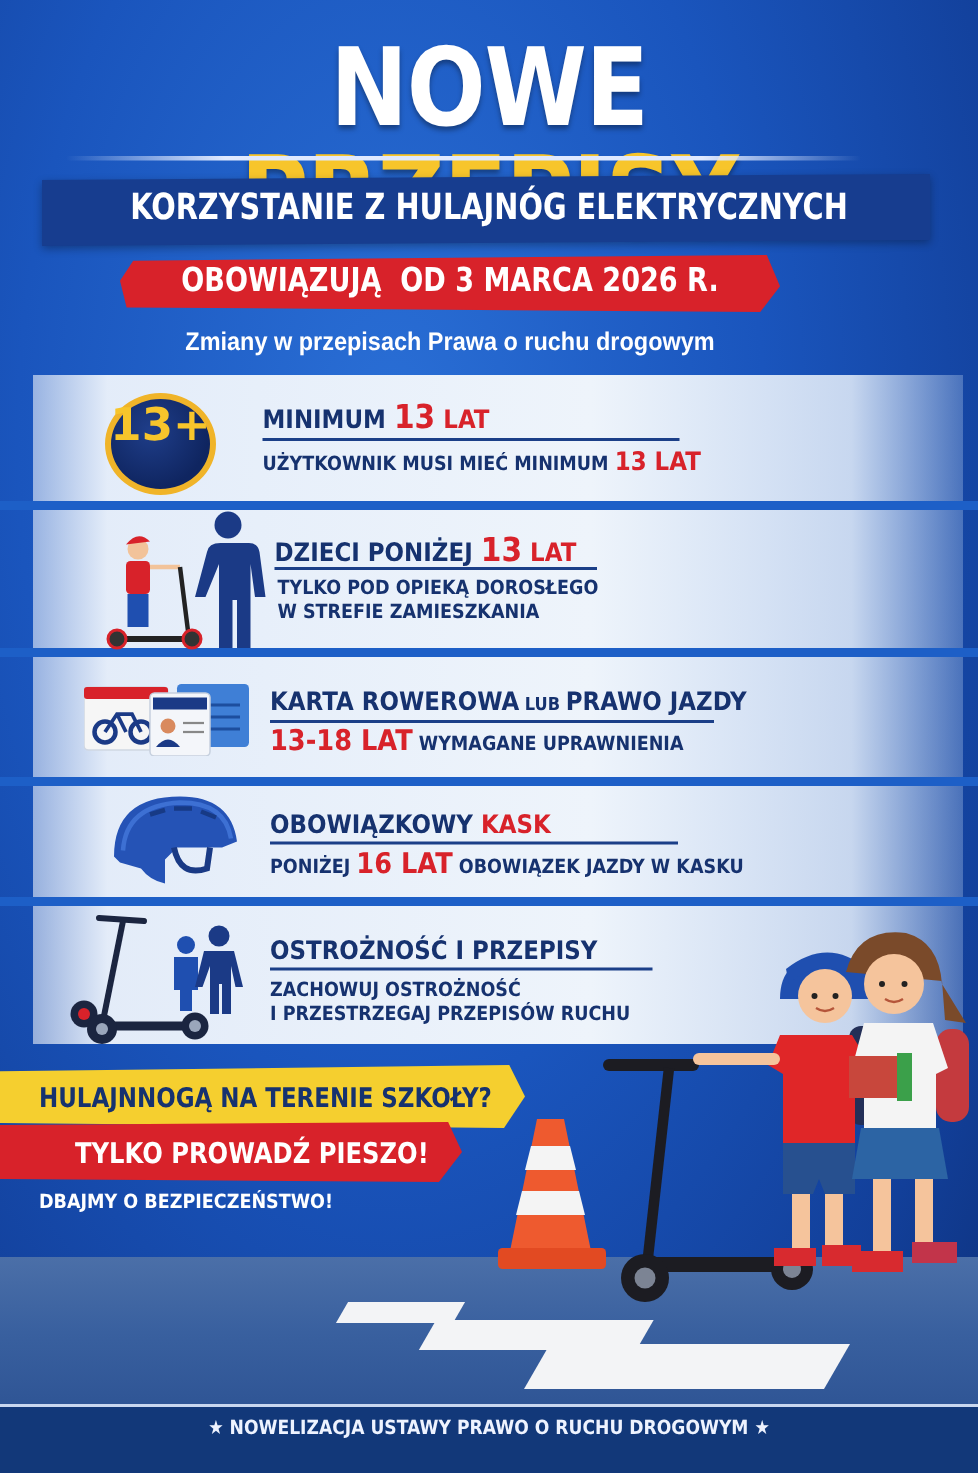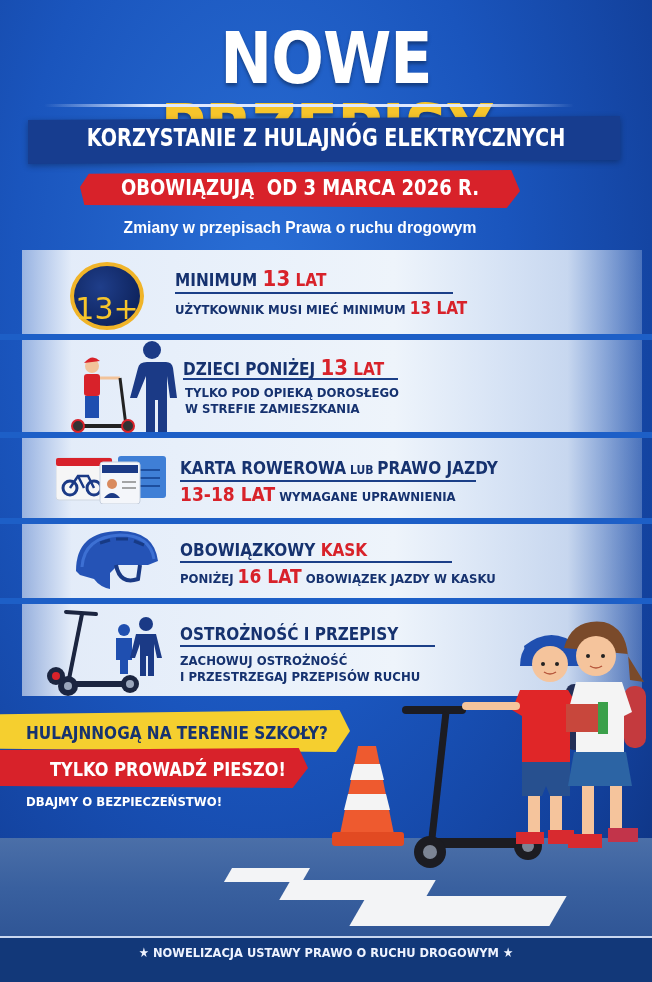--- a/index.html
+++ b/index.html
@@ -51,22 +51,22 @@
   .row-text { position: absolute; color: #16326f; font-weight: 700; font-family: "DejaVu Sans", sans-serif; }
   .row-title { font-size: 17px; white-space: nowrap; transform-origin: left center; transform: scaleX(0.9); }
   .row-desc { font-size: 13px; white-space: nowrap; transform-origin: left center; transform: scaleX(0.9); line-height: 16px; }
   .red { color: #d8222a; }
   .big { font-size: 22px; }
   .lub { font-size: 12px; }
   .divider { position: absolute; height: 1.5px; background: #1b3f88; }
   .badge {
     position: absolute; left: 70px; top: 262px; width: 74px; height: 68px; border-radius: 50%;
     background: radial-gradient(circle at 40% 35%, #1f3e8a, #0f2560 70%);
-    border: 4px solid #f0b429; display: flex; align-items: flex-end; justify-content: center;
-    color: #f7c52b; font-weight: 400; font-size: 30px; font-family: "DejaVu Sans", sans-serif;
+    border: 4px solid #f0b429; display: flex; align-items: flex-start; justify-content: center;
+    color: #f7c52b; font-weight: 700; font-size: 30px; font-family: "DejaVu Sans", sans-serif;
   }
   .yellow-banner {
     position: absolute; top: 710px; left: 0; width: 350px; height: 42px;
     background: #f5cf2f; clip-path: polygon(0 10%, 97% 0, 100% 50%, 96% 100%, 0 92%);
   }
   .yellow-text {
     position: absolute; top: 722px; left: 26px; color: #16326f; font-weight: 700; font-size: 18px;
     font-family: "DejaVu Sans", sans-serif; transform-origin: left; transform: scaleX(0.85); white-space: nowrap;
   }
   .red-banner2 {

